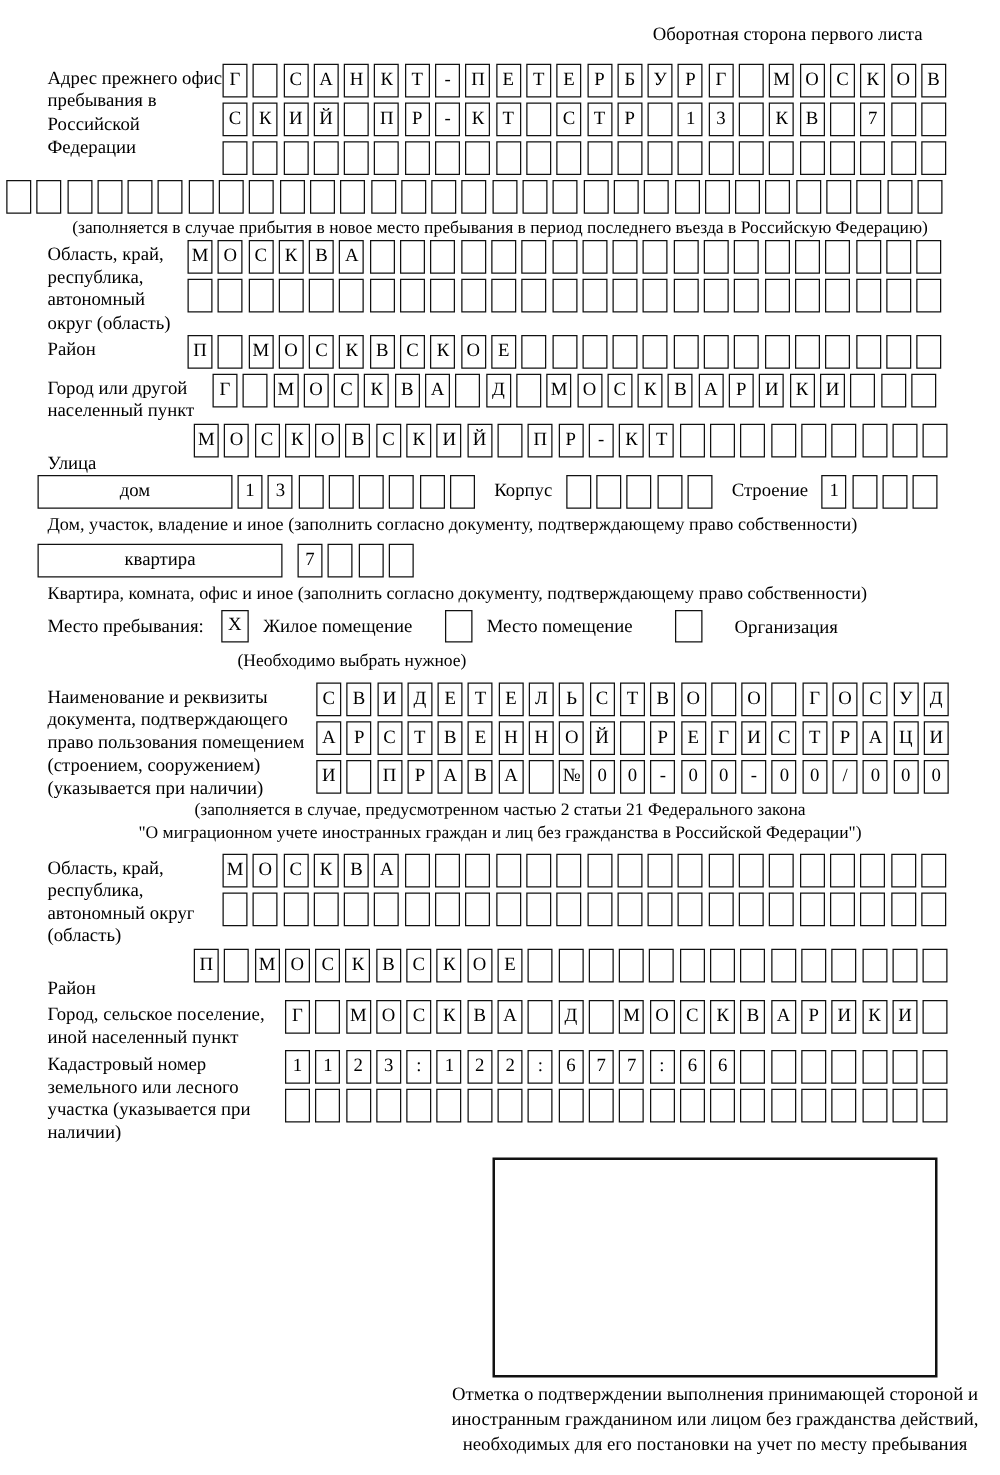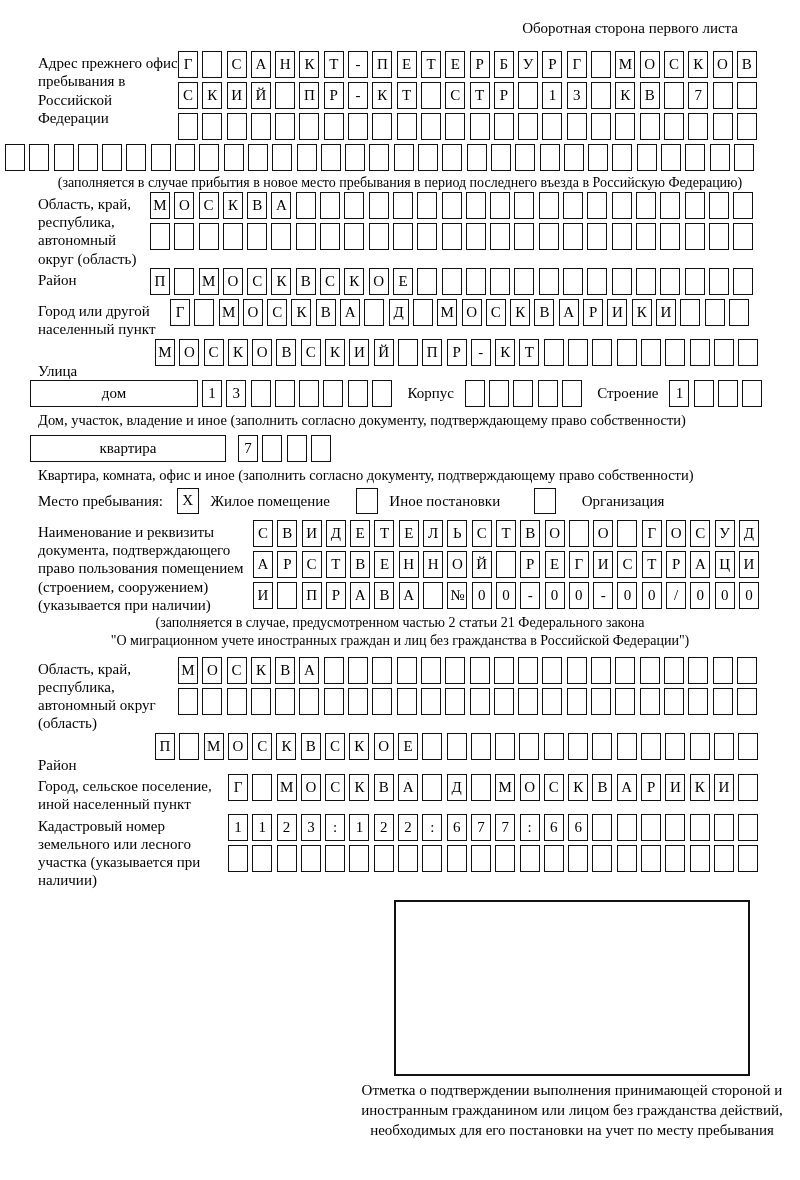--- a/index.html
+++ b/index.html
@@ -93,44 +93,45 @@
   </div>
 
   <div class="group">
     <div class="label w117">Улица</div>
     <div class="rows">
         <div class="boxrow"><span class="cell">М</span><span class="cell">О</span><span class="cell">С</span><span class="cell">К</span><span class="cell">О</span><span class="cell">В</span><span class="cell">С</span><span class="cell">К</span><span class="cell">И</span><span class="cell">Й</span><span class="cell"></span><span class="cell">П</span><span class="cell">Р</span><span class="cell">-</span><span class="cell">К</span><span class="cell">Т</span><span class="cell"></span><span class="cell"></span><span class="cell"></span><span class="cell"></span><span class="cell"></span><span class="cell"></span><span class="cell"></span><span class="cell"></span><span class="cell"></span></div>
       </div>
   </div>
 
   <div class="house-row">
-    <span class="wide-box" style="width:168px">дом</span>
+    <span class="wide-box" style="width:156px">дом</span>
     <span class="boxrow" style="display:inline-block"><span class="cell">1</span><span class="cell">3</span><span class="cell"></span><span class="cell"></span><span class="cell"></span><span class="cell"></span><span class="cell"></span><span class="cell"></span></span>
     <span class="inline-label">Корпус</span>
     <span class="boxrow" style="display:inline-block"><span class="cell"></span><span class="cell"></span><span class="cell"></span><span class="cell"></span><span class="cell"></span></span>
     <span class="inline-label">Строение</span>
     <span class="boxrow" style="display:inline-block"><span class="cell">1</span><span class="cell"></span><span class="cell"></span><span class="cell"></span></span>
   </div>
   <div class="caption">Дом, участок, владение и иное (заполнить согласно документу, подтверждающему право собственности)</div>
 
   <div class="house-row">
     <span class="wide-box" style="width:196px">квартира</span>
     <span class="boxrow" style="display:inline-block;margin-left:8px"><span class="cell">7</span><span class="cell"></span><span class="cell"></span><span class="cell"></span></span>
   </div>
   <div class="caption">Квартира, комната, офис и иное (заполнить согласно документу, подтверждающему право собственности)</div>
 
   <div class="stay-row">
     <span>Место пребывания:</span>
     <span class="checkbox">X</span>
     <span>Жилое помещение</span>
     <span class="checkbox" style="margin-left:22px"></span>
-    <span>Иное постановки</span>
+    <span>Место помещение</span>
     <span class="checkbox" style="margin-left:30px"></span>
     <span style="margin-left:14px">Организация</span>
   </div>
+  <div class="stay-note">(Необходимо выбрать нужное)</div>
 
   <div class="group">
     <div class="label w215">Наименование и реквизиты документа, подтверждающего право пользования помещением (строением, сооружением) (указывается при наличии)</div>
     <div class="rows">
       <div class="boxrow"><span class="cell">С</span><span class="cell">В</span><span class="cell">И</span><span class="cell">Д</span><span class="cell">Е</span><span class="cell">Т</span><span class="cell">Е</span><span class="cell">Л</span><span class="cell">Ь</span><span class="cell">С</span><span class="cell">Т</span><span class="cell">В</span><span class="cell">О</span><span class="cell"></span><span class="cell">О</span><span class="cell"></span><span class="cell">Г</span><span class="cell">О</span><span class="cell">С</span><span class="cell">У</span><span class="cell">Д</span></div>
       <div class="boxrow"><span class="cell">А</span><span class="cell">Р</span><span class="cell">С</span><span class="cell">Т</span><span class="cell">В</span><span class="cell">Е</span><span class="cell">Н</span><span class="cell">Н</span><span class="cell">О</span><span class="cell">Й</span><span class="cell"></span><span class="cell">Р</span><span class="cell">Е</span><span class="cell">Г</span><span class="cell">И</span><span class="cell">С</span><span class="cell">Т</span><span class="cell">Р</span><span class="cell">А</span><span class="cell">Ц</span><span class="cell">И</span></div>
       <div class="boxrow"><span class="cell">И</span><span class="cell"></span><span class="cell">П</span><span class="cell">Р</span><span class="cell">А</span><span class="cell">В</span><span class="cell">А</span><span class="cell"></span><span class="cell">№</span><span class="cell">0</span><span class="cell">0</span><span class="cell">-</span><span class="cell">0</span><span class="cell">0</span><span class="cell">-</span><span class="cell">0</span><span class="cell">0</span><span class="cell">/</span><span class="cell">0</span><span class="cell">0</span><span class="cell">0</span></div>
     </div>
   </div>
 

